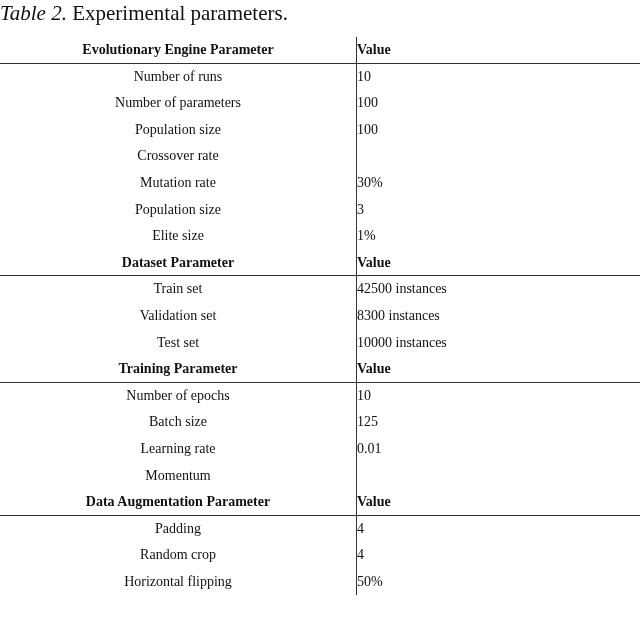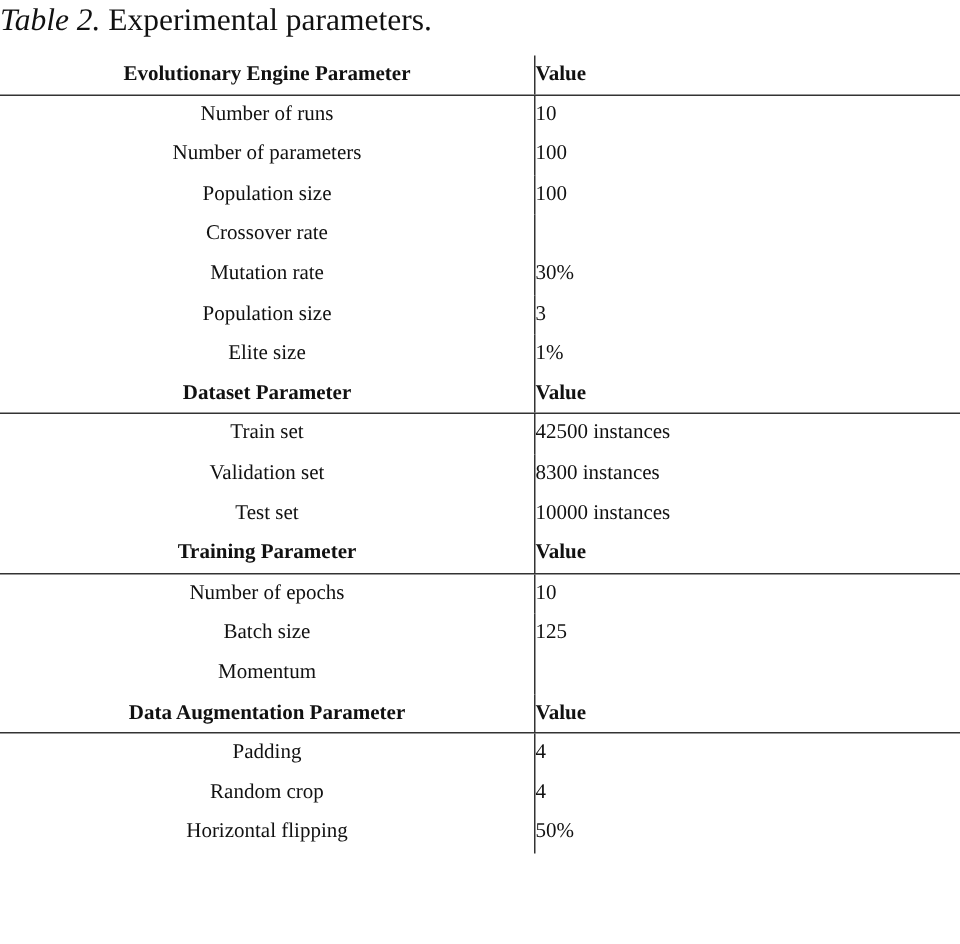--- a/index.html
+++ b/index.html
@@ -90,20 +90,24 @@
   </div>
   <div class="row">
       <div class="c1">Number of epochs</div>
       <div class="c2">10</div>
     </div>
   <div class="row">
       <div class="c1">Batch size</div>
       <div class="c2">125</div>
     </div>
   <div class="row">
+      <div class="c1">Learning rate</div>
+      <div class="c2">0.01</div>
+    </div>
+  <div class="row">
       <div class="c1">Momentum</div>
     </div>
 
   <div class="row head">
     <div class="c1">Data Augmentation Parameter</div>
     <div class="c2">Value</div>
   </div>
   <div class="row">
       <div class="c1">Padding</div>
       <div class="c2">4</div>

